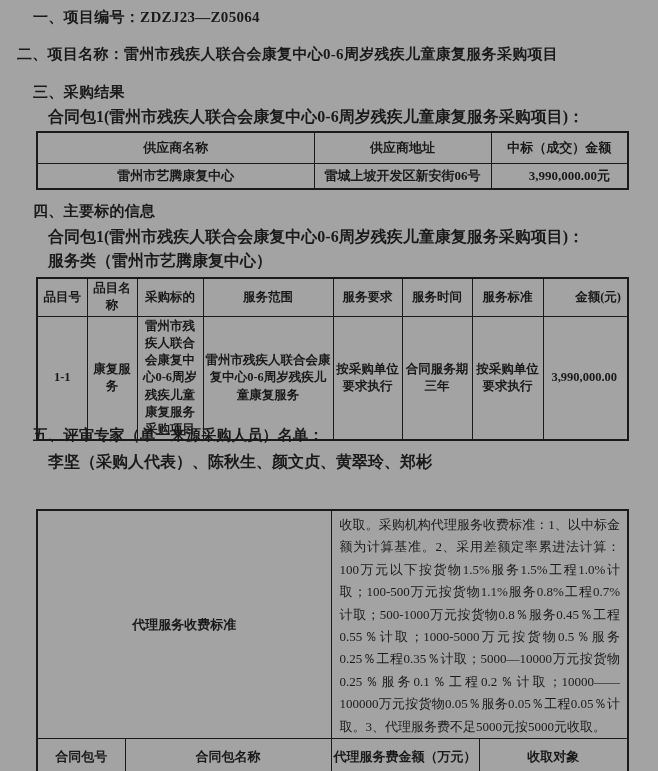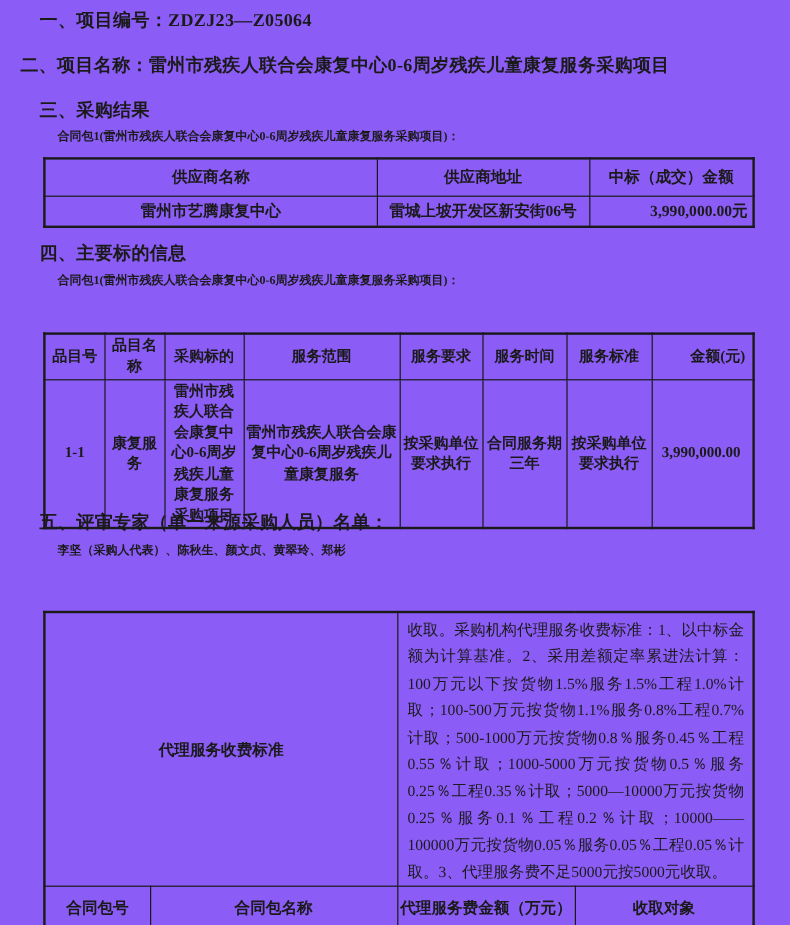--- a/index.html
+++ b/index.html
@@ -1,53 +1,53 @@
 <!DOCTYPE html>
 <html><head>
 <meta charset="utf-8">
 <style>
   html, body { margin: 0; padding: 0; background: #ffffff; }
   .page {
     position: relative;
     width: 658px;
     height: 771px;
     overflow: hidden;
-    background: #8b5cf6;
+    background: #a3a3a3;
     color: #1a1a1a;
     font-family: "Liberation Serif", "DejaVu Serif", serif;
   }
   .abs { position: absolute; }
   .h {
     font-size: 15px;
     font-weight: 700;
     white-space: nowrap;
     letter-spacing: 0.3px;
   }
   .sub {
-    font-size: 10px;
+    font-size: 16px;
     font-weight: 600;
     white-space: nowrap;
   }
   table {
     border-collapse: collapse;
     table-layout: fixed;
     border: 2px solid #1a1a1a;
   }
   td, th {
     border: 1px solid #1a1a1a;
     text-align: center;
     vertical-align: middle;
     font-weight: 600;
     padding: 0;
     overflow: hidden;
     margin-left: 13px;
   }
   
   .t1 td, .t1 th { font-size: 13px; }
-  .t1 .amt { text-align: right; padding-right: 4px; }
+  .t1 .amt { text-align: right; padding-right: 17px; }
   
   .t2 td, .t2 th { font-size: 12.5px; line-height: 1.38; padding: 1px 2px; }
   .t2 .amt { padding-right: 4px; }
   .t2 .amt-h { text-align: right; padding-right: 6px; }
   
   .t3 .label-cell { font-size: 13px; }
   .t3 .fee-text {
     text-align: justify;
     vertical-align: top;
     font-size: 13px;
@@ -87,20 +87,21 @@
       <td>雷城上坡开发区新安街06号</td>
       <td class="amt">3,990,000.00元</td>
     </tr>
   </tbody>
     </table>
 
   <div class="abs h" style="left:33px; top:202px;">四、主要标的信息</div>
 
   <div class="abs sub" style="left:48px; top:227px;">合同包1(雷州市残疾人联合会康复中心0-6周岁残疾儿童康复服务采购项目)：</div>
 
+  <div class="abs sub" style="left:48px; top:251px;">服务类（雷州市艺腾康复中心）</div>
 
   <table class="abs t2" style="left:36px; top:277px; width:591px;">
     <colgroup>
       <col style="width:50px">
         <col style="width:50px">
         <col style="width:66px">
         <col style="width:130px">
       <col style="width:69px">
         <col style="width:70px">
         <col style="width:71px">

